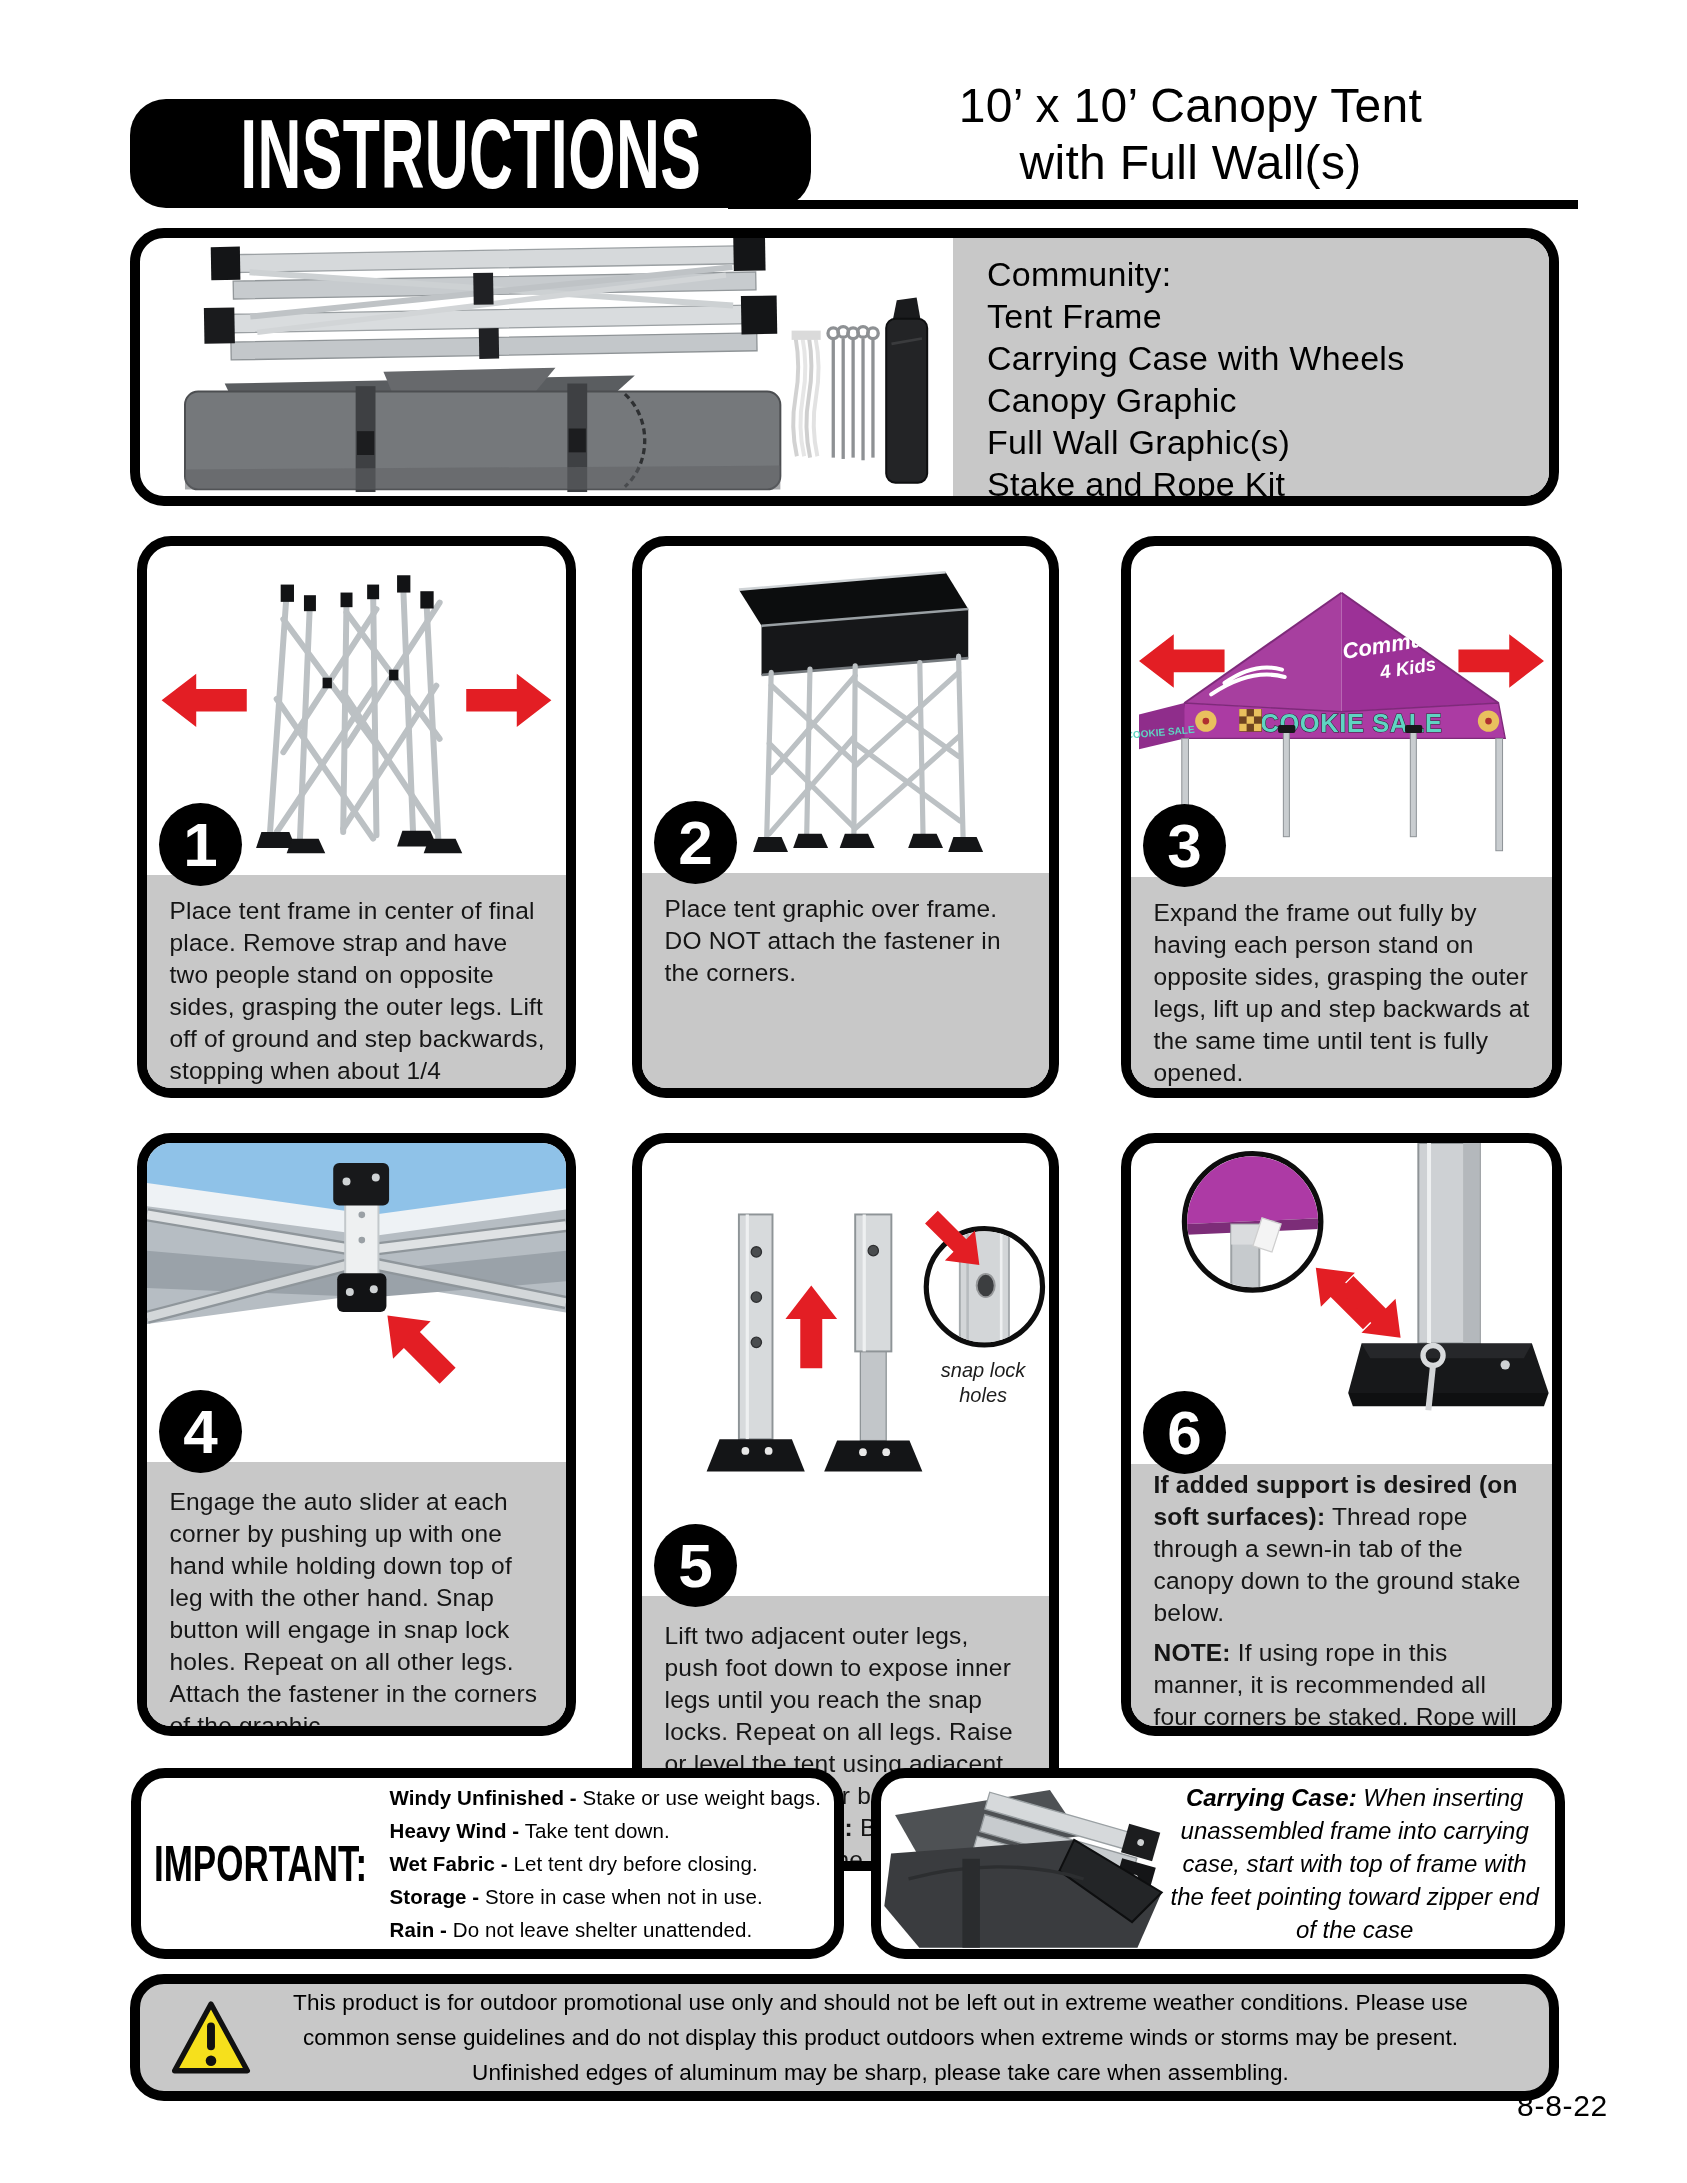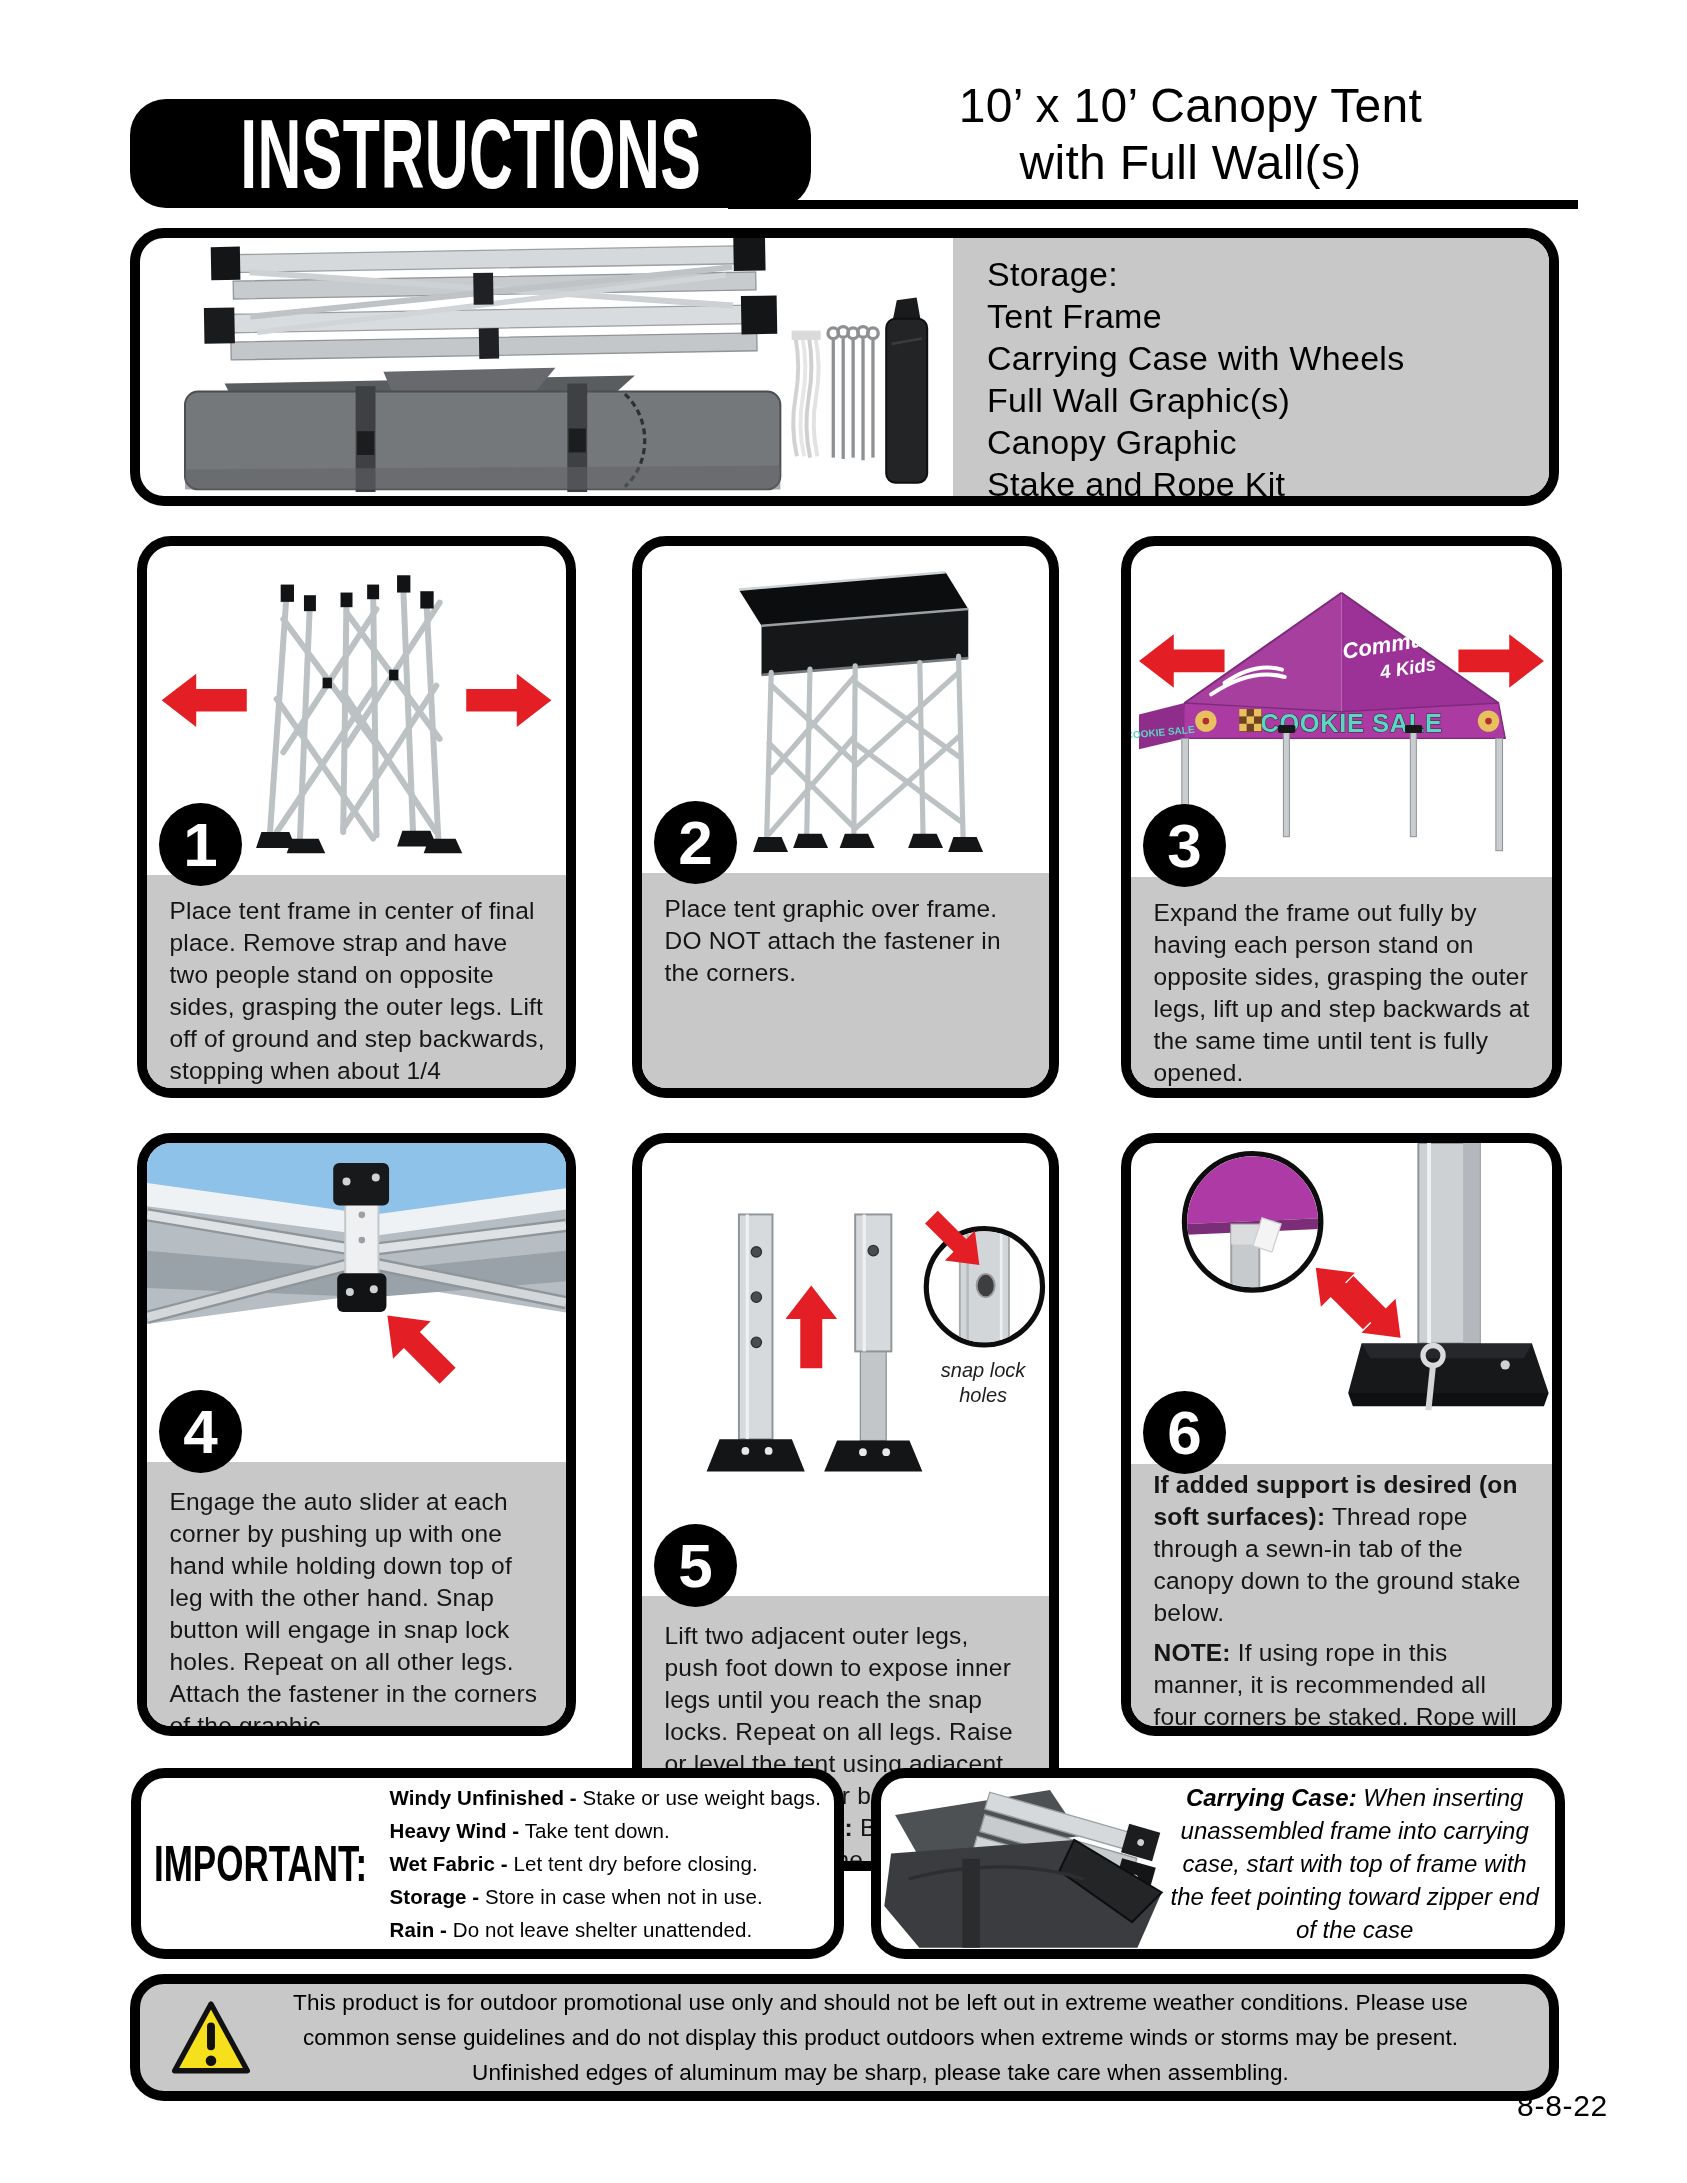--- a/index.html
+++ b/index.html
@@ -165,25 +165,25 @@
       </g>
 
       <g transform="translate(1128,100)">
         <polygon points="10,24 52,24 46,-10 16,-6" fill="#1a1b1d"></polygon>
         <rect x="0" y="22" width="62" height="248" rx="14" fill="#232426" stroke="#0e0f10" stroke-width="3"></rect>
         <line x1="8" y1="60" x2="54" y2="52" stroke="#3a3b3d" stroke-width="4"></line>
       </g>
     </svg>
   </div>
   <div class="includes-panel">
-    <div>Storage:</div>
+    <div>Community:</div>
     <div>Tent Frame</div>
     <div>Carrying Case with Wheels</div>
+    <div>Canopy Graphic</div>
     <div>Full Wall Graphic(s)</div>
-    <div>Canopy Graphic</div>
     <div>Stake and Rope Kit</div>
   </div>
 </div>
 
 <div class="abs rbox card row1" style="left:137px; top:536px; width:439px; height:562px;">
   <div class="card-media">
     <svg viewBox="0 0 630 495">
       <g transform="translate(150,232) rotate(180)">
         <path d="M0,-17 L76,-17 L76,-40 L128,0 L76,40 L76,17 L0,17 Z" fill="#e31e24"></path>
       </g>

